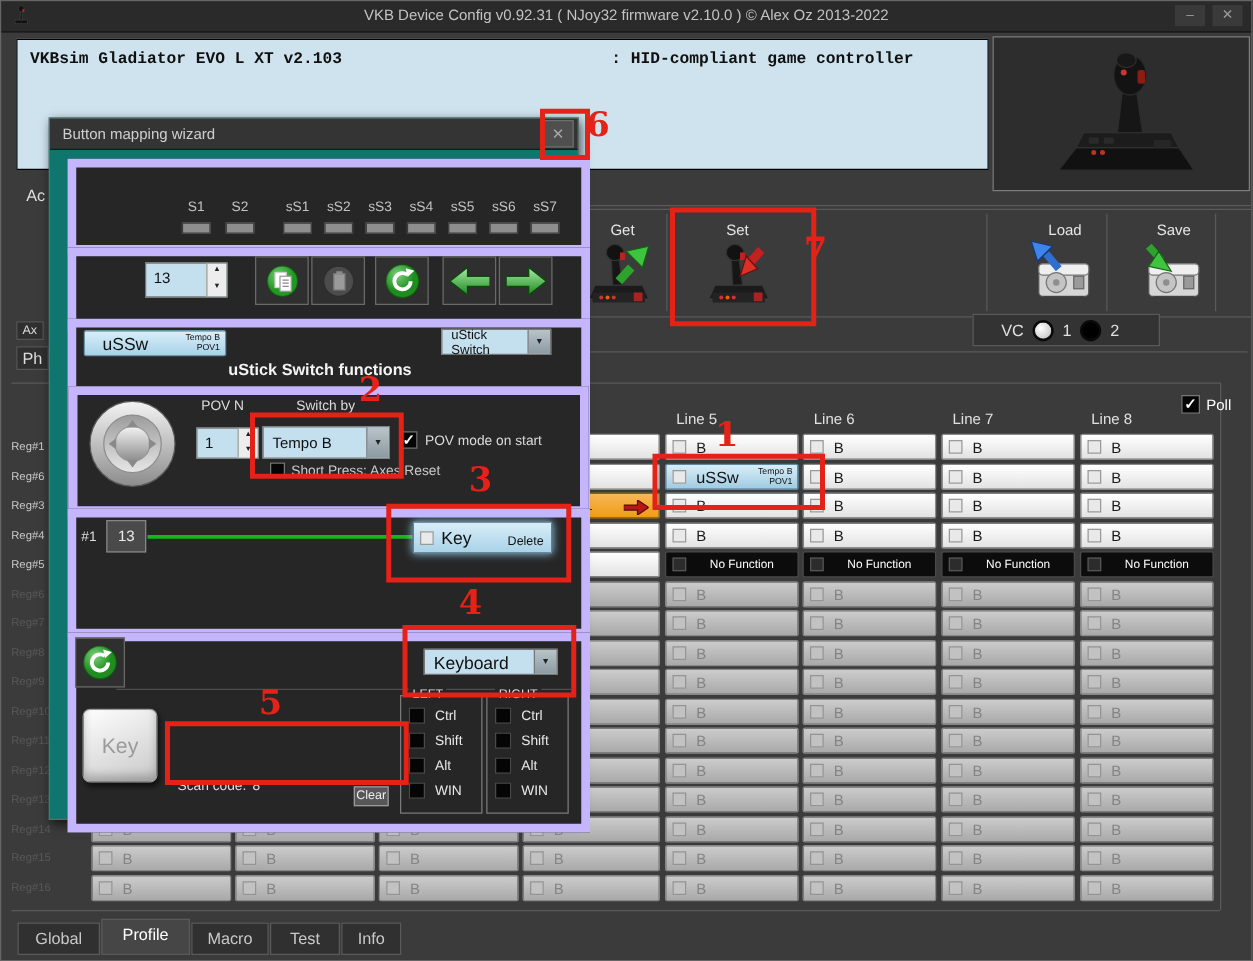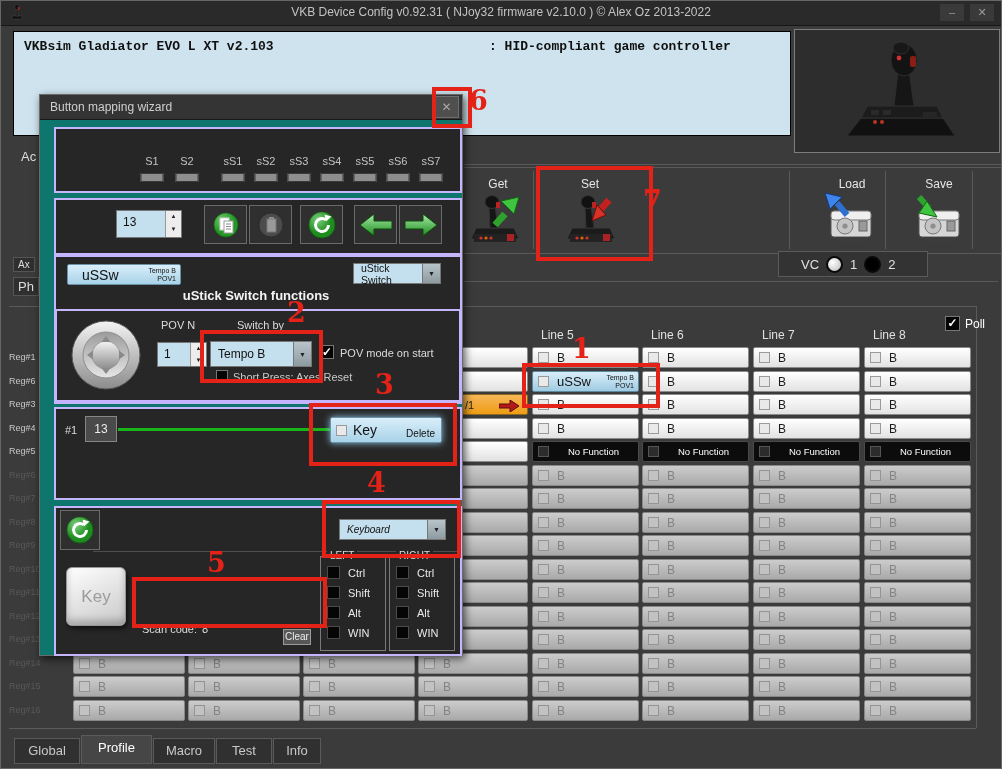--- a/index.html
+++ b/index.html
@@ -52,21 +52,21 @@
   .tab{position:absolute;top:737px;height:26px;background:#303030;border:1px solid #5a5a5a;color:#c9c9c9;font-size:13px;text-align:center;line-height:24px;box-sizing:border-box;}
   .tab.active{top:734px;height:29px;background:#464646;color:#fff;}
   
   .lp{position:absolute;color:#ddd;}
   .lp-tab{position:absolute;background:#2f2f2f;border:1px solid #555;color:#ddd;padding:1px 4px;}
   
   .wizard{position:absolute;left:38px;top:93px;width:424px;height:562px;background:#0f766e;border:1px solid #6a6a6a;box-shadow:2px 3px 8px rgba(0,0,0,.65);z-index:10;box-sizing:border-box;}
   .wz-title{position:absolute;left:0;top:0;width:100%;height:24px;background:#343434;border-bottom:1px solid #191919;}
   .wz-title span{position:absolute;left:10px;top:5px;font-size:12px;color:#cfcfcf;}
   .wz-close{position:absolute;left:394px;top:1px;width:25px;height:22px;background:#4f4f4f;border:1px solid #6e6e6e;color:#a8a8a8;text-align:center;line-height:21px;font-size:12px;box-sizing:border-box;}
-  .wpanel{position:absolute;border:2px solid #c4b5fd;background:#262626;}
+  .wpanel{position:absolute;border:7px solid #c4b5fd;background:#262626;}
   .wlbl{position:absolute;color:#dcdcdc;font-size:11px;}
   .slabel{position:absolute;color:#c2c2c2;font-size:11px;transform:translateX(-50%);}
   .sbar{position:absolute;width:21px;height:7px;background:#8e8e8e;border:1px solid #3a3a3a;transform:translateX(-50%);}
   .wbtn{position:absolute;background:#2f2f2f;border:1px solid #6a6a6a;display:flex;align-items:center;justify-content:center;}
   .spin{position:absolute;background:#c4dfee;border:1px solid #777;display:flex;}
   .spin .val{flex:1;font-size:12px;color:#111;padding:4px 0 0 6px;}
   .spin .arrows{width:15px;background:#ededed;border-left:1px solid #999;display:flex;flex-direction:column;}
   .spin .arrows div{flex:1;font-size:6px;color:#222;text-align:center;line-height:10px;}
   .dd{position:absolute;background:#c4dfee;border:1px solid #777;display:flex;box-sizing:border-box;}
   .dd .txt{flex:1;color:#101010;padding-left:7px;align-self:center;}
@@ -906,21 +906,21 @@
     <div class="wpanel" style="left:14px;top:411px;width:404px;height:146px;"></div>
     <div class="wbtn" style="left:20px;top:415px;width:38px;height:38px;">
       <svg width="30" height="30" viewBox="0 0 30 30">
           <circle cx="15" cy="15" r="13" fill="#2aa52a" stroke="#0f5a0f"></circle>
           <circle cx="15" cy="15" r="13" fill="url(#rg1)" opacity=".55"></circle>
           <path d="M21.5 15a6.5 6.5 0 1 1 -2.6-5.2" fill="none" stroke="#fff" stroke-width="3"></path>
           <polygon points="17.5,4.5 24.5,6.5 19,11.5" fill="#fff"></polygon>
         </svg>
     </div>
     <div class="dd" style="left:299px;top:424px;width:107px;height:21px;">
-      <span class="txt" style="font-size:10px;font-style:italic;">Keyboard</span>
+      <span class="txt" style="font-size:14px;">Keyboard</span>
       <span class="btn">▼</span>
     </div>
     <div class="hline" style="left:53px;top:456px;width:364px;background:#4e4e4e;position:absolute;"></div>
 
     <div class="keycap" style="left:26px;top:472px;width:58px;height:57px;">Key</div>
     <span class="wlbl" style="left:102px;top:528px;">Scan code:</span>
     <span class="wlbl" style="left:162px;top:528px;">8</span>
     <div class="smallbtn" style="left:243px;top:534px;width:28px;height:16px;line-height:14px;">Clear</div>
 
     <div class="modgroup" style="left:280px;top:461px;width:64px;height:93px;" id="modg0">

